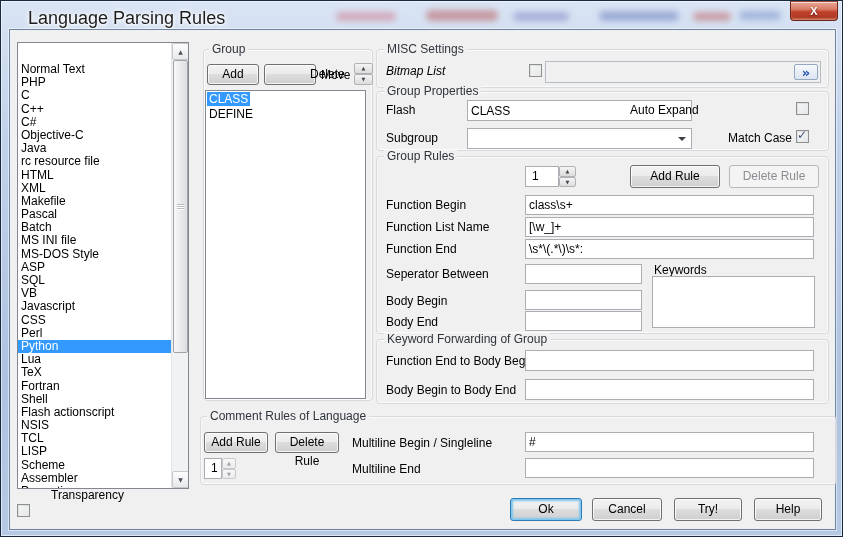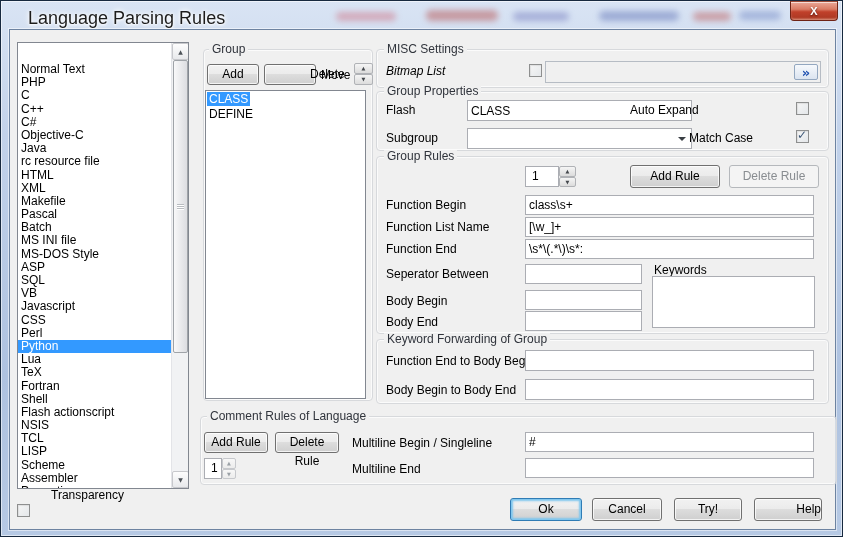--- a/index.html
+++ b/index.html
@@ -169,21 +169,21 @@
     <div class="gb-label" style="left:374px;top:55px;">Group Properties</div>
     <div class="lbl" style="left:376px;top:73px;">Flash</div>
     <input class="edit" style="left: 457px; top: 70px; width: 225px; height: 21px;" value="CLASS">
     <div class="lbl" style="left:620px;top:73px;width:142px;text-align:left;">Auto Expand</div>
     <div class="cb" style="left:786px;top:72px;"></div>
     <div class="lbl" style="left:376px;top:101px;">Subgroup</div>
     <div class="combo" style="left:457px;top:98px;width:225px;height:21px;">
       <span style="padding-left:3px;line-height:19px;"></span>
       <div class="arrow"></div>
     </div>
-    <div class="lbl" style="left:640px;top:101px;width:142px;text-align:center;">Match Case</div>
+    <div class="lbl" style="left:640px;top:101px;width:142px;text-align:right;">Match Case</div>
     <div class="cb" style="left:786px;top:100px;">
       <span class="mark">✓</span>
     </div>
 
     <div class="groupbox" style="left:366px;top:126px;width:453px;height:178px;"></div>
     <div class="gb-label" style="left:374px;top:120px;">Group Rules</div>
     <div class="num-edit" style="left:515px;top:136px;width:34px;height:21px;">1</div>
     <div class="spin" style="left:549px;top:136px;width:17px;height:21px;">
       <div class="half up">▲</div>
       <div class="half dn">▼</div>
@@ -224,16 +224,16 @@
       <div class="half dn">▼</div>
     </div>
     <div class="lbl" style="left:342px;top:406px;">Multiline Begin / Singleline</div>
     <input class="edit" style="left: 515px; top: 402px; width: 289px; height: 20px;" value="#">
     <div class="lbl" style="left:342px;top:432px;">Multiline End</div>
     <input class="edit" style="left: 515px; top: 428px; width: 289px; height: 20px;" value="">
 
     <div class="btn default" style="left:500px;top:468px;width:72px;height:23px;line-height:21px;">Ok</div>
     <div class="btn" style="left:582px;top:468px;width:70px;height:23px;line-height:21px;">Cancel</div>
     <div class="btn" style="left:664px;top:468px;width:68px;height:23px;line-height:21px;">Try!</div>
-    <div class="btn" style="left:744px;top:468px;width:68px;height:23px;line-height:21px;text-align:right;">Help</div>
+    <div class="btn" style="left:744px;top:468px;width:68px;height:23px;line-height:21px;">Help</div>
 
   </div>
 </div>
 
 </body></html>

